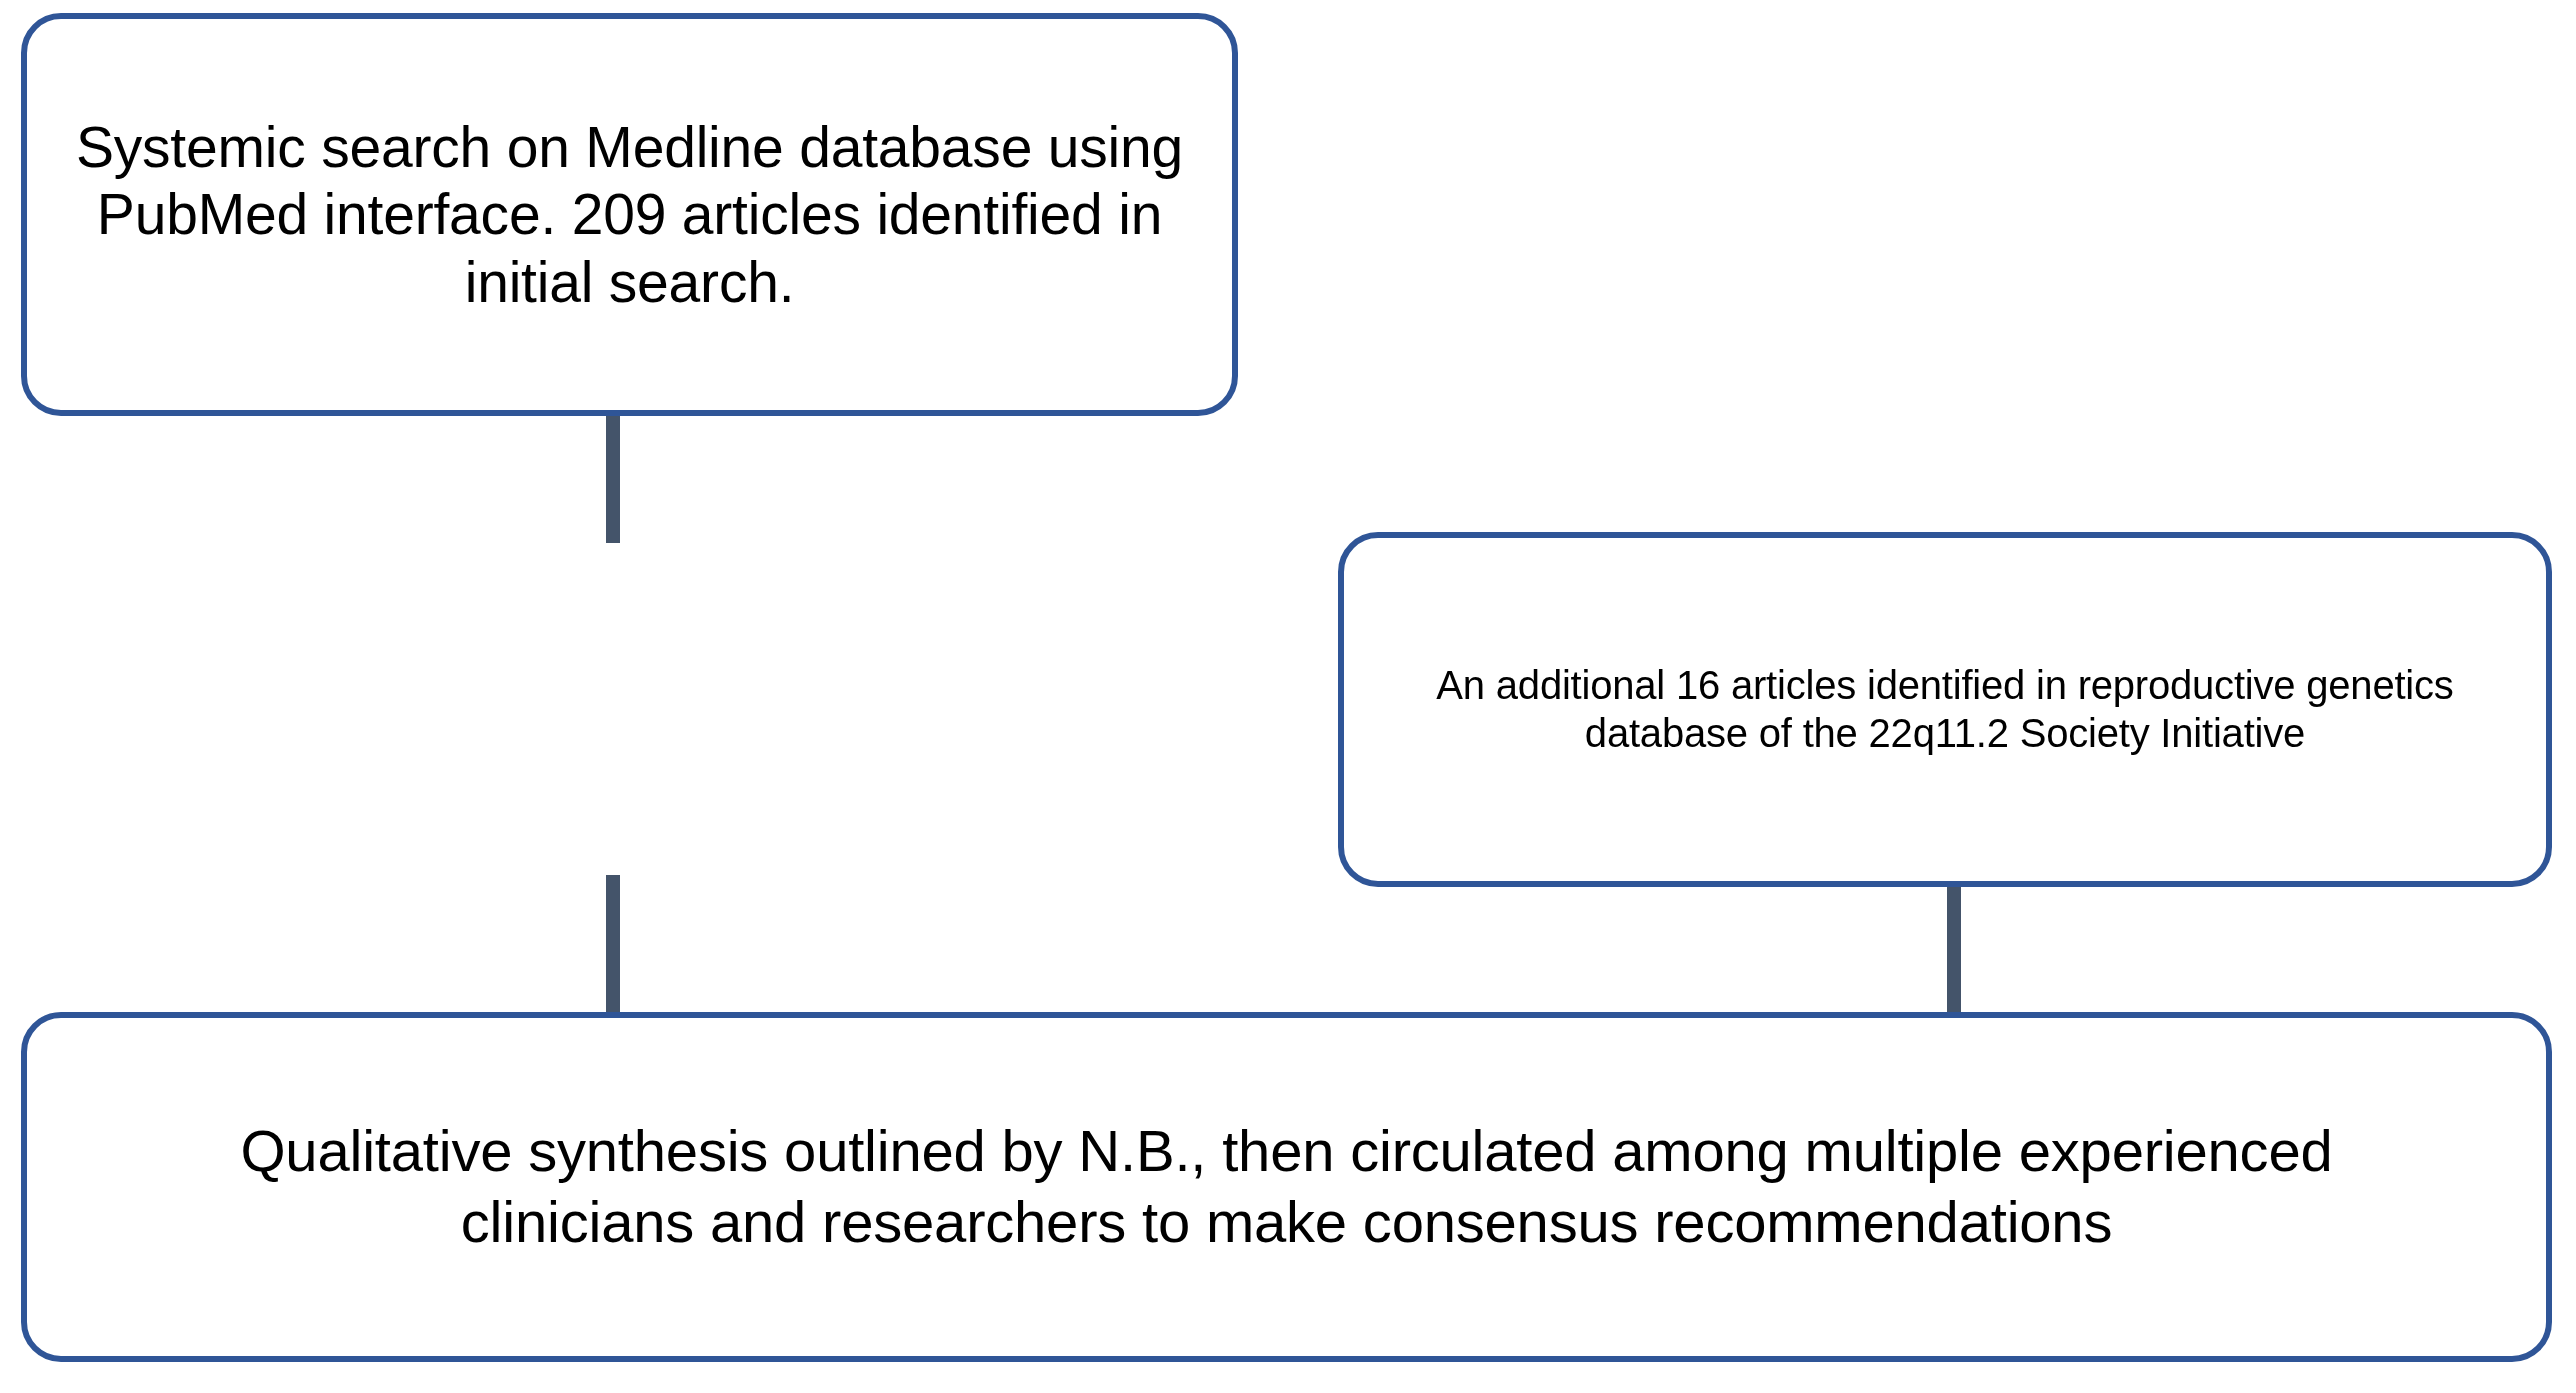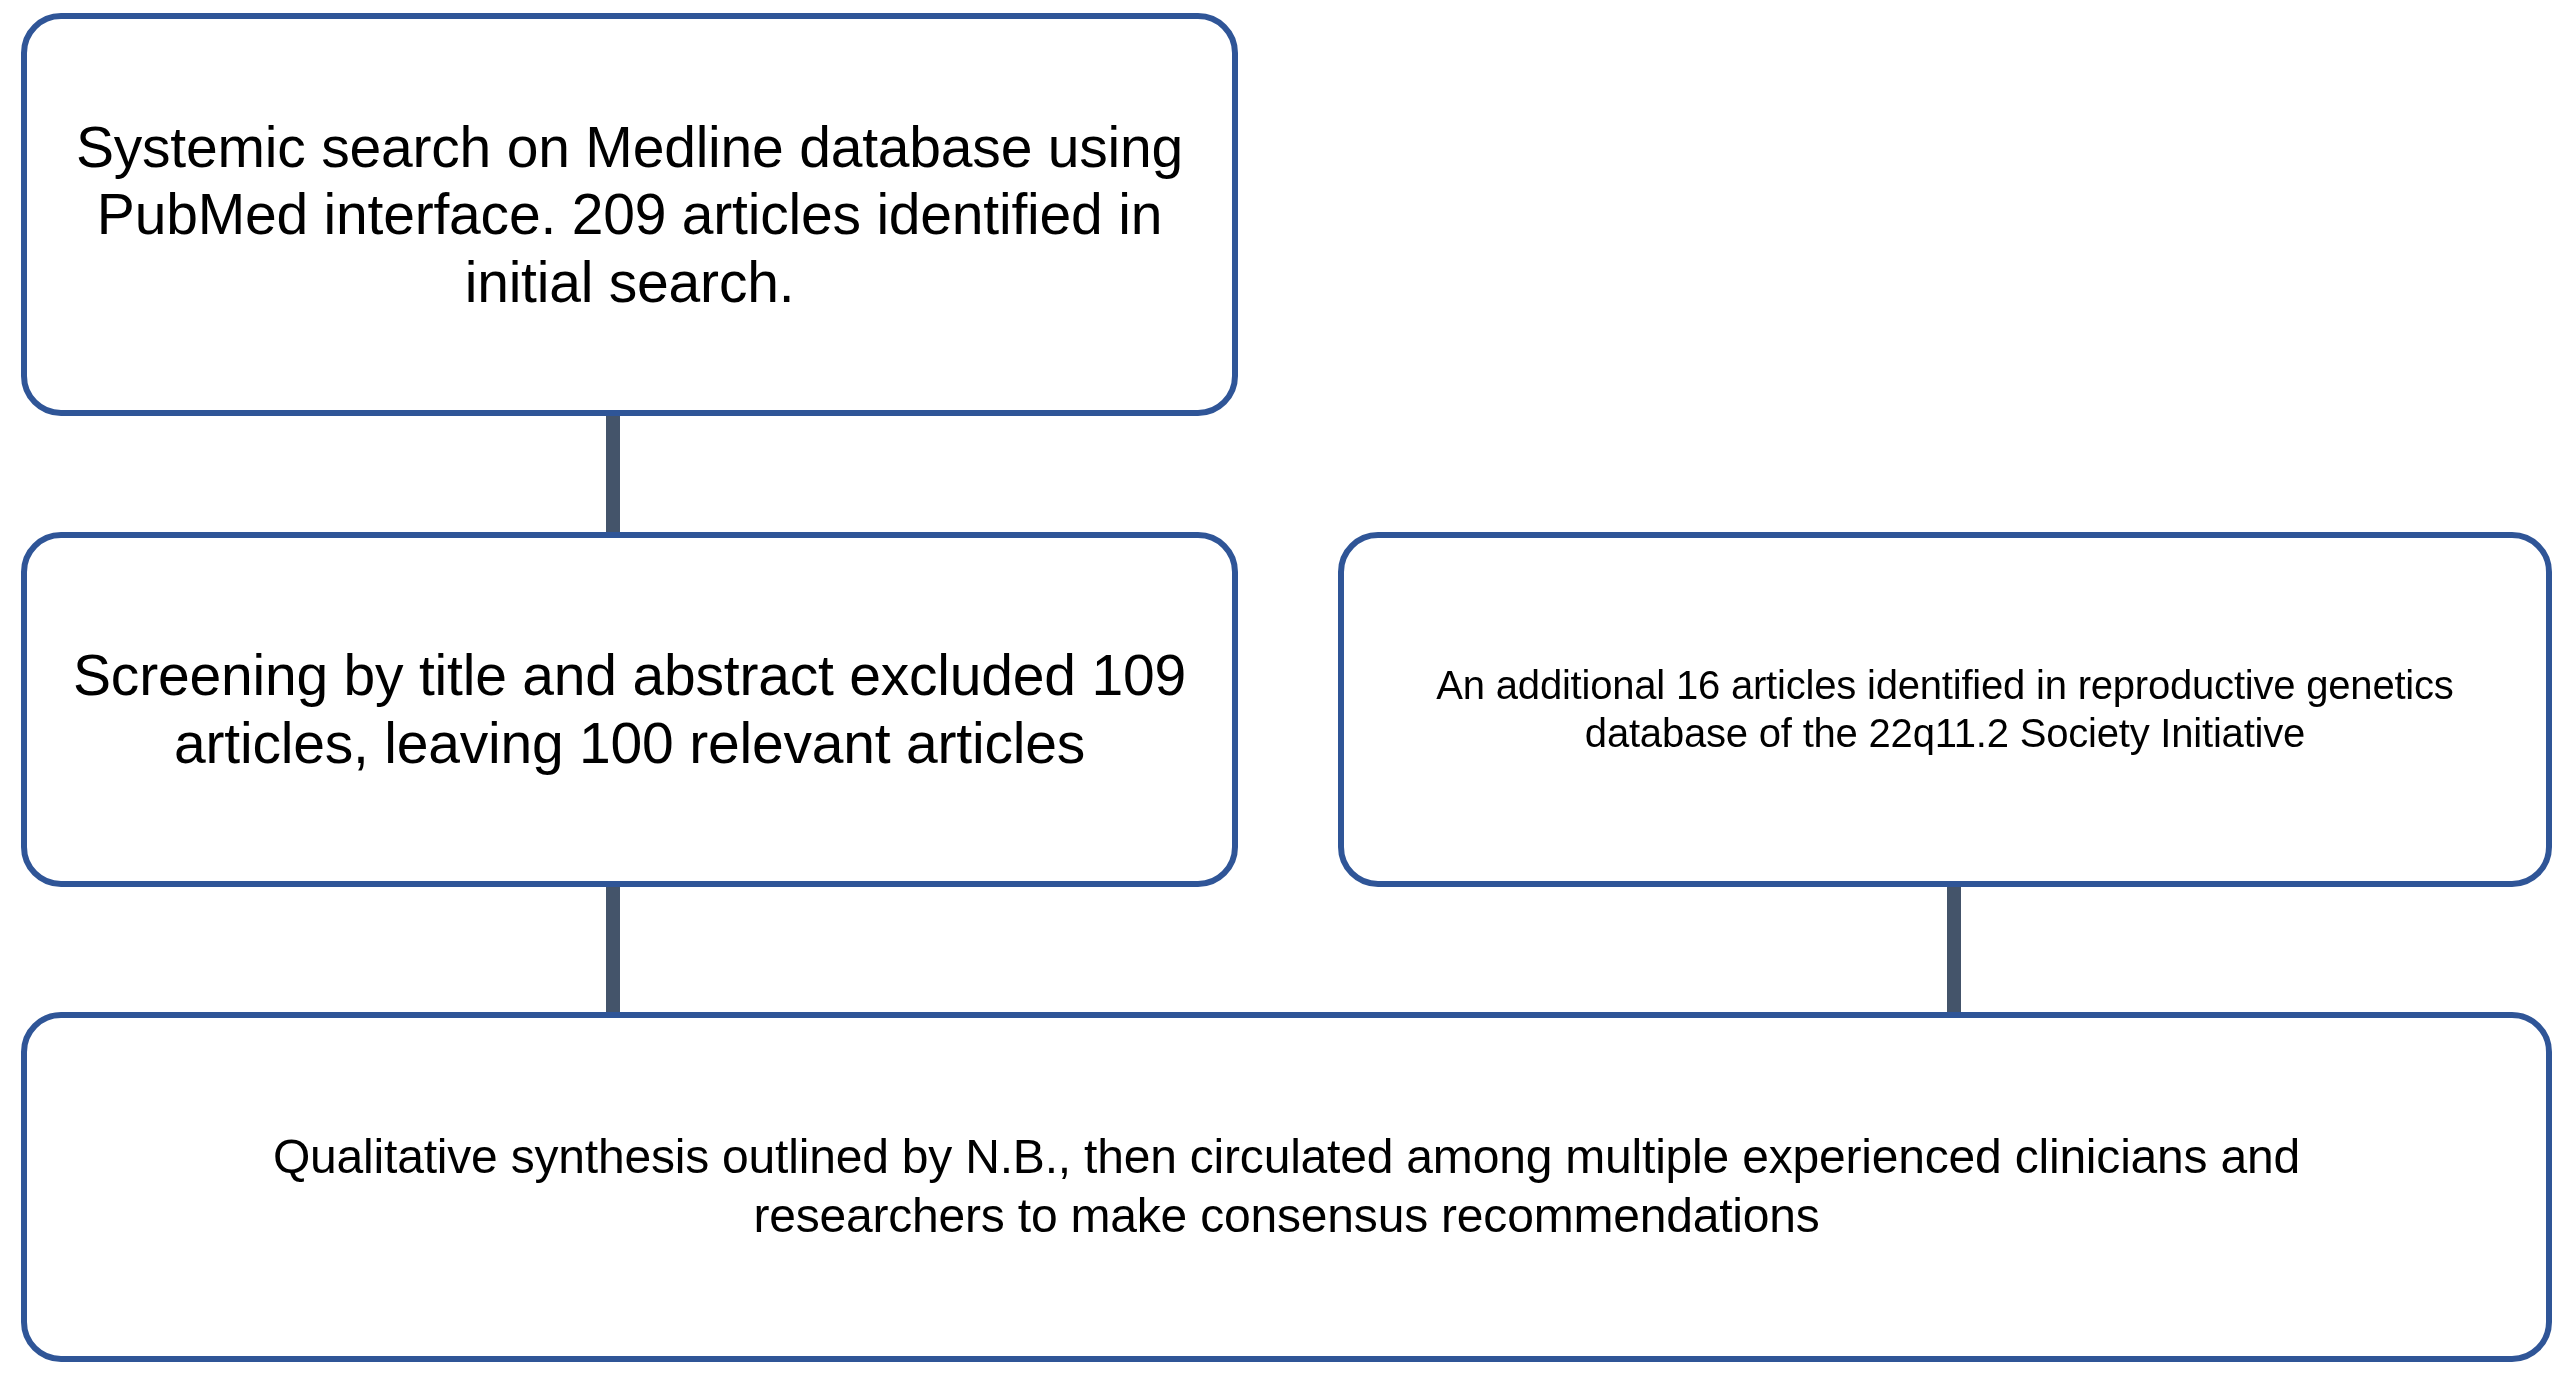--- a/index.html
+++ b/index.html
@@ -47,43 +47,40 @@
     box-sizing: border-box;
     white-space: pre-line;
   }
 
   
   #node-initial-search { left: 21px;   top: 13.4px;   width: 1217px; height: 403px; }
   #node-screening      { left: 21px;   top: 532px;  width: 1217px; height: 355px; }
   #node-additional     { left: 1338px; top: 532px;  width: 1214px; height: 355px; }
   #node-synthesis      { left: 21px;   top: 1012px; width: 2531px; height: 350px; }
   #node-additional .node-text { font-size: 40px; }
-  #node-synthesis  .node-text { font-size: 48px; line-height: 1.22; padding: 0 115px; }
+  #node-synthesis  .node-text { font-size: 58px; line-height: 1.22; padding: 0 115px; }
 
   
   #connector-initial-to-screening { left: 606px;  top: 403px;  width: 14.4px; height: 140px; }
   #connector-screening-to-synthesis { left: 606px; top: 875px; width: 14.4px; height: 146px; }
   #connector-additional-to-synthesis { left: 1947px; top: 875px; width: 14.4px; height: 146px; }
 </style>
 </head>
 <body>
 
 <div id="canvas">
 
   <div class="connector" id="connector-initial-to-screening"></div>
   <div class="connector" id="connector-screening-to-synthesis"></div>
   <div class="connector" id="connector-additional-to-synthesis"></div>
 
   <div class="node" id="node-initial-search">
     <div class="node-text">Systemic search on Medline database using PubMed interface. 209 articles identified in initial search.</div>
   </div>
 
-  <div class="node" id="node-screening">
-    <div class="node-text">Screening by title and abstract excluded 109 articles, leaving 100 relevant articles</div>
-  </div>
 
   <div class="node" id="node-additional">
     <div class="node-text">An additional 16 articles identified in reproductive genetics database of the 22q11.2 Society Initiative</div>
   </div>
 
   <div class="node" id="node-synthesis">
     <div class="node-text">Qualitative synthesis outlined by N.B., then circulated among multiple experienced clinicians and researchers to make consensus recommendations</div>
   </div>
 
 </div>

